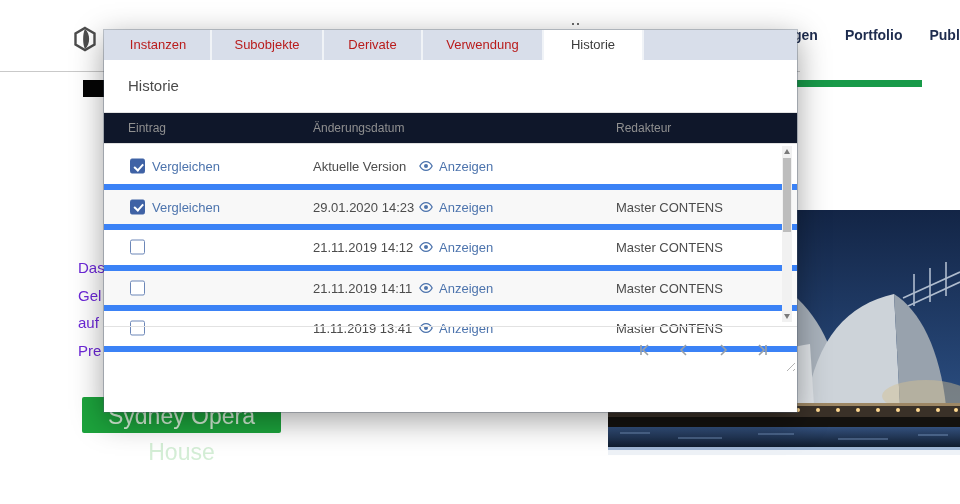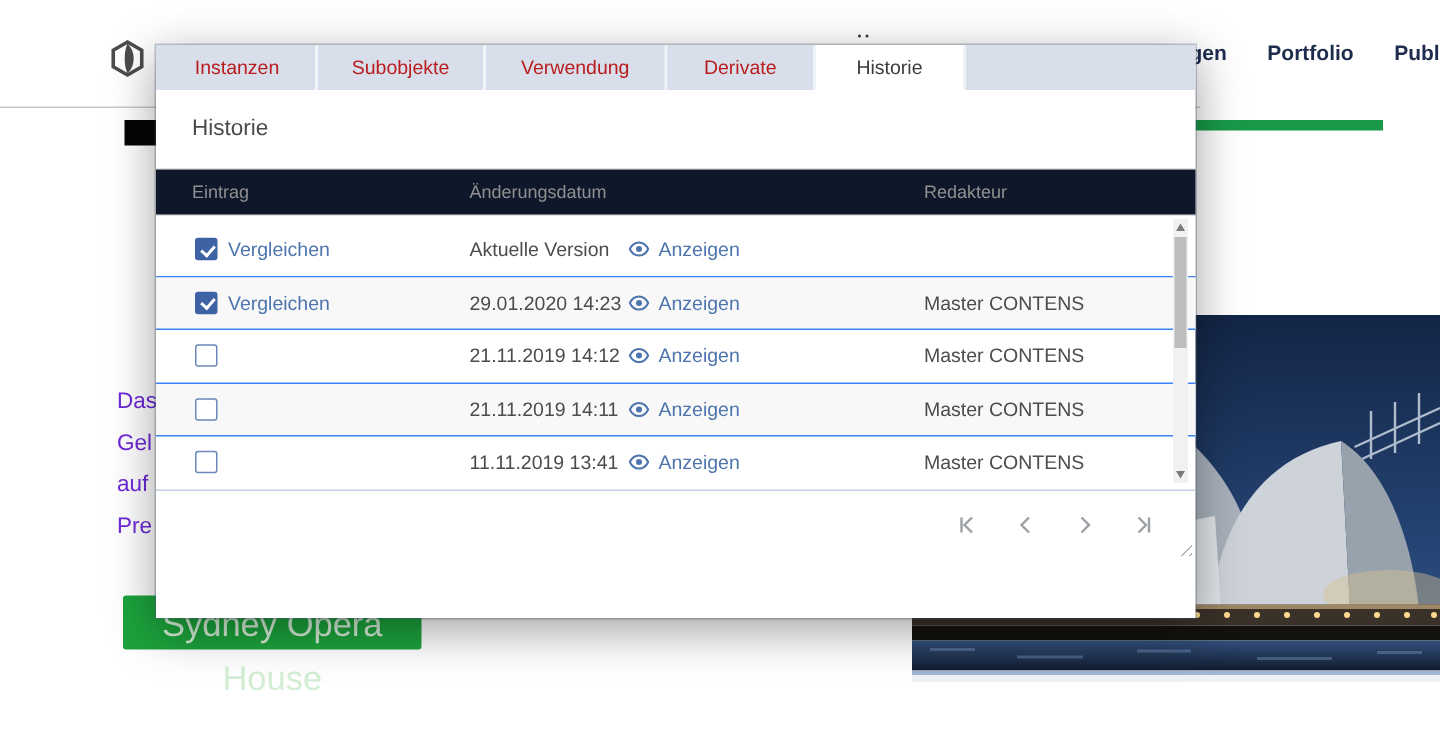--- a/index.html
+++ b/index.html
@@ -39,21 +39,21 @@
   .tab.active{background:#ffffff;color:#3c3c3c;}
 
   .section-heading{height:52px;line-height:52px;padding-left:24px;font-size:15px;color:#4a4a4a;
                    border-bottom:1px solid #e3e3e3;}
 
   .grid-header{position:relative;height:30px;background:#0f172a;border-bottom:1px solid #e0e0e0;}
   .grid-header span{position:absolute;top:50%;transform:translateY(-50%);font-size:12px;color:#909090;}
   .c1{left:24px;} .c2{left:209px;} .c3{left:512px;}
 
   .rows-area{position:relative;height:182px;padding-top:5px;box-sizing:border-box;}
-  .grid-row{position:relative;height:34.5px;border-bottom:1px solid #3b82f6;}
+  .grid-row{position:relative;height:34.5px;border-bottom:6px solid #3b82f6;}
   .grid-row.alt{background:#f8f8f8;}
   .cell{position:absolute;top:50%;transform:translateY(-50%);font-size:13px;color:#4c4c4c;white-space:nowrap;}
   .cell.link{color:#4d74ad;cursor:pointer;}
   .compare-cell{left:48px;} .view-group{left:315px;display:flex;align-items:center;gap:6px;}
   .checkbox{position:absolute;left:26px;top:50%;transform:translateY(-50%);width:15px;height:15px;
             border:1px solid #6c87b8;border-radius:2px;background:#fff;box-sizing:border-box;cursor:pointer;}
   .checkbox.checked{background:#3f62a5;border-color:#3f62a5;}
   .checkbox.checked::after{content:"";position:absolute;left:3px;top:3.5px;width:7px;height:3.5px;
             border-left:2px solid #fff;border-bottom:2px solid #fff;transform:rotate(-48deg);}
 
@@ -168,22 +168,22 @@
     <rect x="0" y="237" width="352" height="3" fill="#9fb6d4"></rect>
     <rect x="0" y="240" width="352" height="5" fill="#eef2f7"></rect>
   </svg>
 
   <div class="dialog">
 
 
     <div class="tab-bar">
         <div class="tab" style="width: 104px;">Instanzen</div>
         <div class="tab" style="width: 110px;">Subobjekte</div>
+        <div class="tab" style="width: 97px;">Derivate</div>
         <div class="tab" style="width: 119px;">Verwendung</div>
-        <div class="tab" style="width: 97px;">Derivate</div>
         <div class="tab active" style="width: 98px;">Historie</div>
       </div>
 
     <div class="section-heading">Historie</div>
 
     <div class="grid-header">
         <span class="c1">Eintrag</span>
         <span class="c2">Änderungsdatum</span>
         <span class="c3">Redakteur</span>
       </div>

